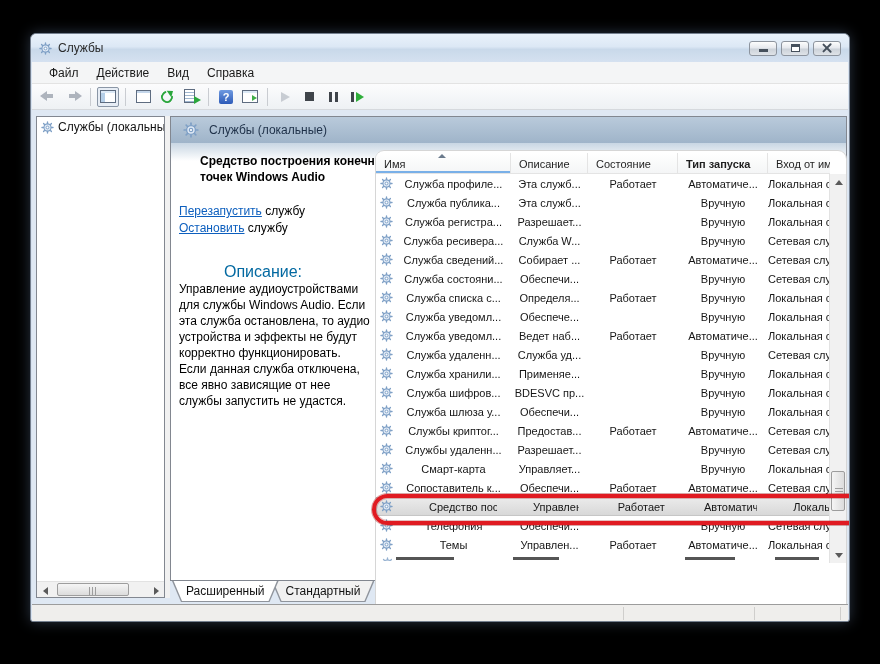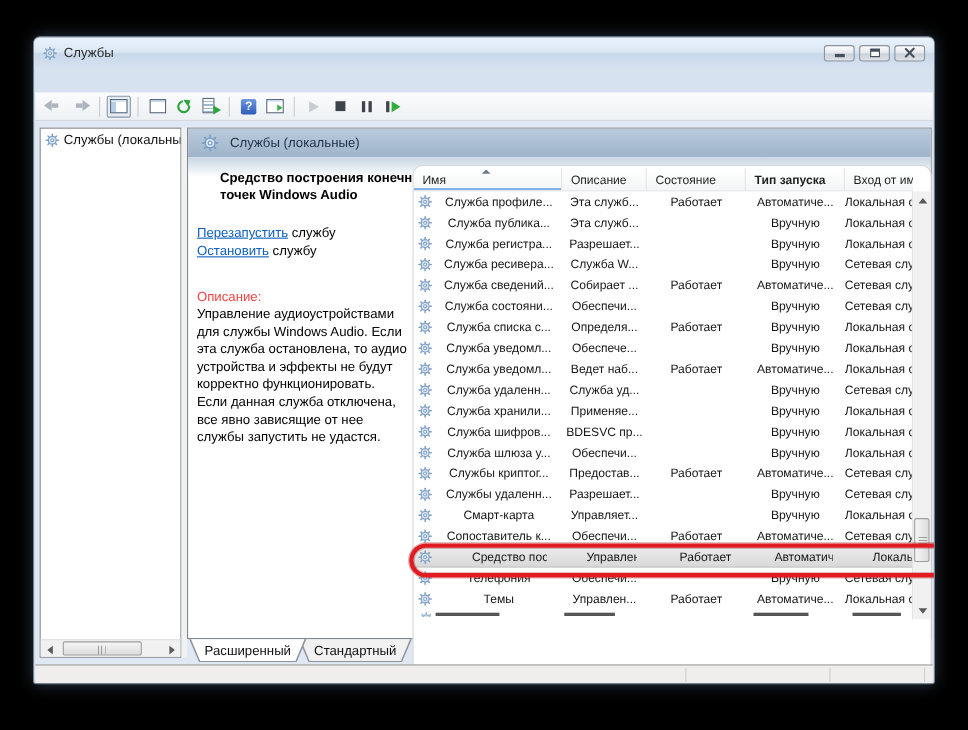--- a/index.html
+++ b/index.html
@@ -69,21 +69,21 @@
   .right-pane{position:absolute;left:138px;top:6px;width:677px;height:465px;background:#fff;border:1px solid #828790;}
   .pane-header{position:absolute;left:0;top:0;width:100%;height:26px;
     background:linear-gradient(180deg,#b9cadb,#9fb4c9);display:flex;align-items:center;gap:10px;padding-left:12px;
     font-size:12px;color:#1e3048;}
   .pane-fade{position:absolute;left:0;top:26px;width:100%;height:18px;background:linear-gradient(180deg,#c8d6e3,#ffffff);}
 
   .desc-col{position:absolute;left:8px;top:36px;width:192px;}
   .svc-title{font-weight:bold;font-size:12px;line-height:16px;color:#000;width:195px;margin-left:21px;}
   .links{margin-top:18px;font-size:12px;line-height:17px;color:#000;}
   .links a{color:#0d5fbe;text-decoration:underline;cursor:pointer;}
-  .desc-label{margin-top:26px;font-size:12px;color:#ef4444;}
+  .desc-label{margin-top:26px;font-size:16px;color:#0369a1;margin-left:45px;}
   .desc-text{margin-top:0;font-size:12px;line-height:16px;color:#000;width:192px;}
 
   
   .table-card{position:absolute;left:204px;top:33px;width:472px;height:492px;background:#fff;
     border:1px solid #d6d6d6;border-radius:9px 9px 0 0;overflow:hidden;}
   .grid-header{position:absolute;left:0;top:2px;height:21px;width:454px;display:flex;
     background:linear-gradient(180deg,#ffffff,#f4f5f6);border-bottom:1px solid #e4e4e4;font-size:11px;color:#1f1f1f;}
   .gh-cell{padding:5px 0 0 8px;border-right:1px solid #e4e4e4;position:relative;white-space:nowrap;overflow:hidden;}
   .gh-cell.sorted::after{content:"";position:absolute;bottom:0;left:0;width:100%;height:2px;background:#79b0e8;}
   .sort-arrow{position:absolute;left:62px;top:1px;border-left:4px solid transparent;border-right:4px solid transparent;border-bottom:4px solid #6b7b8d;}
@@ -177,20 +177,26 @@
           </div>
         <div class="cap-btn cap-max">
             <i></i>
           </div>
         <div class="cap-btn cap-close">
             <i></i>
           </div>
       </div>
     </div>
 
+    <div class="menubar" id="menubar">
+        <span class="menu-item">Файл</span>
+        <span class="menu-item">Действие</span>
+        <span class="menu-item">Вид</span>
+        <span class="menu-item">Справка</span>
+      </div>
     <div class="toolbar" id="toolbar">
         <div class="tb-btn i-back disabled"></div>
         <div class="tb-btn i-forward disabled"></div>
         <div class="tb-sep"></div>
         <div class="tb-btn i-console-tree pressed"></div>
         <div class="tb-sep"></div>
         <div class="tb-btn i-properties"></div>
         <div class="tb-btn i-refresh"></div>
         <div class="tb-btn i-export-list"></div>
         <div class="tb-sep"></div>

